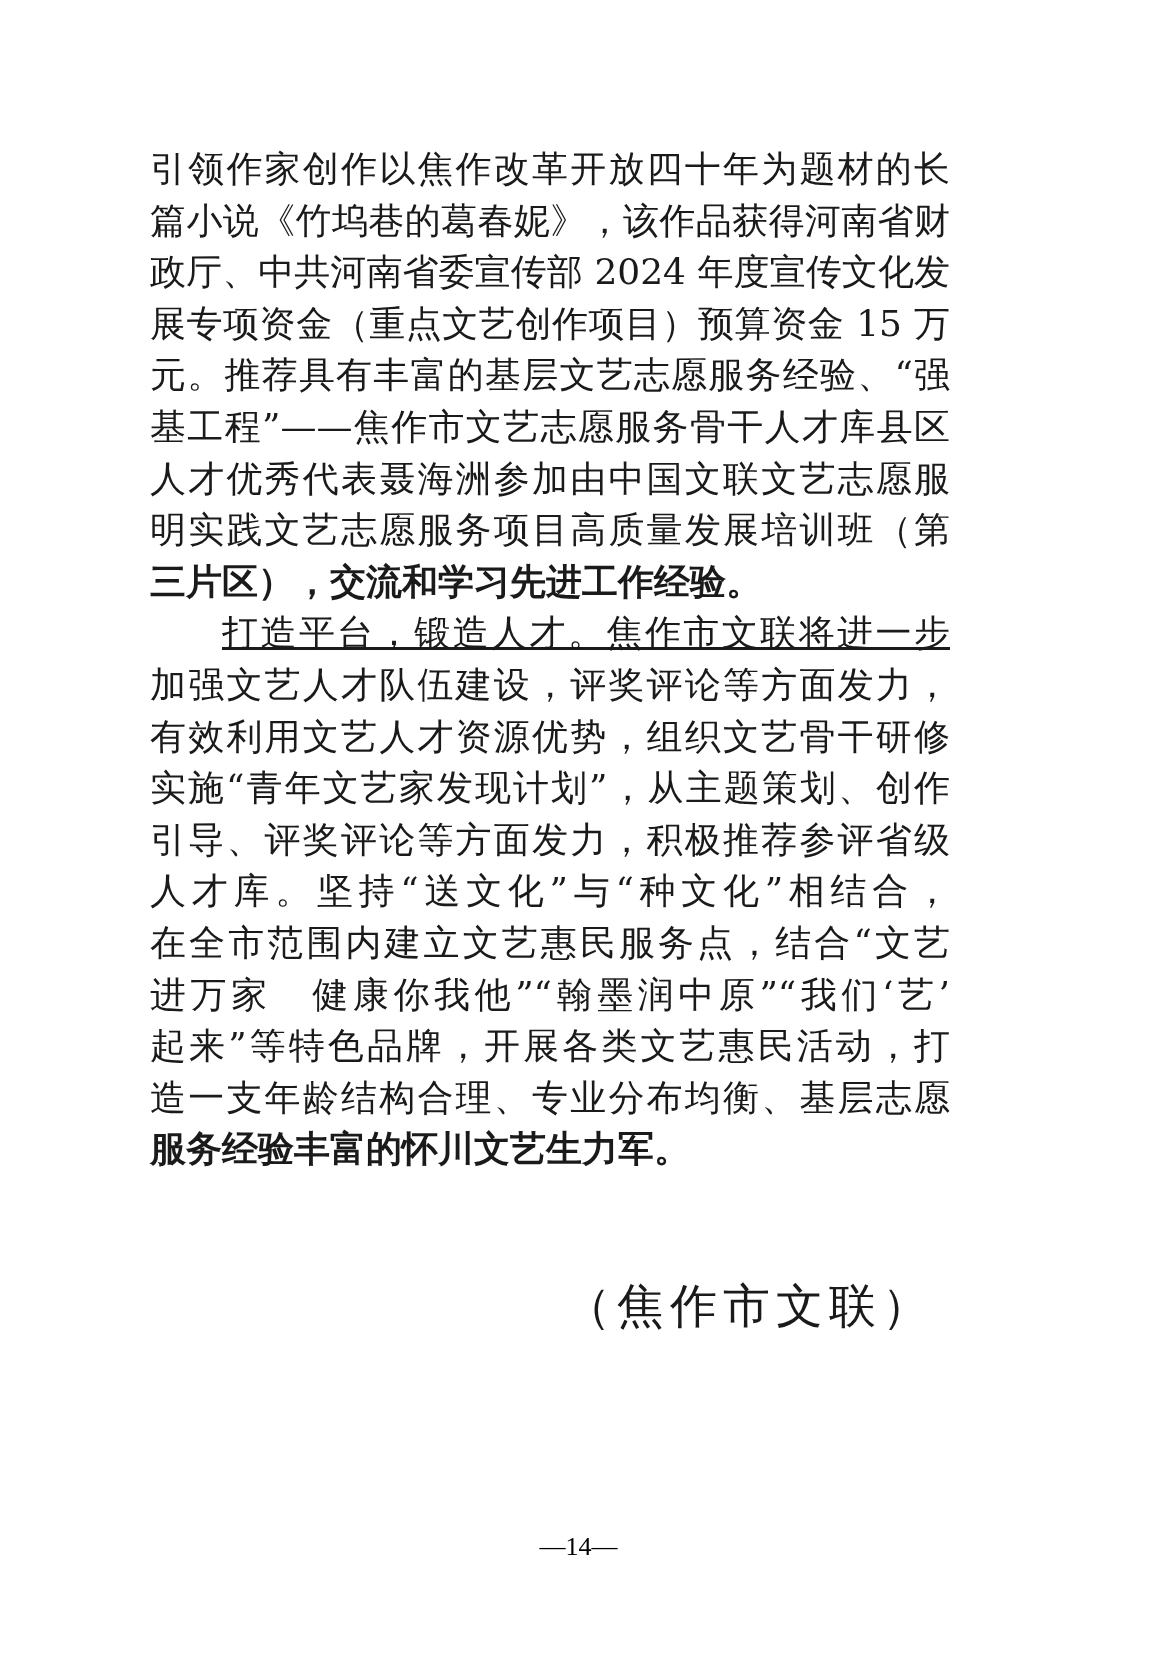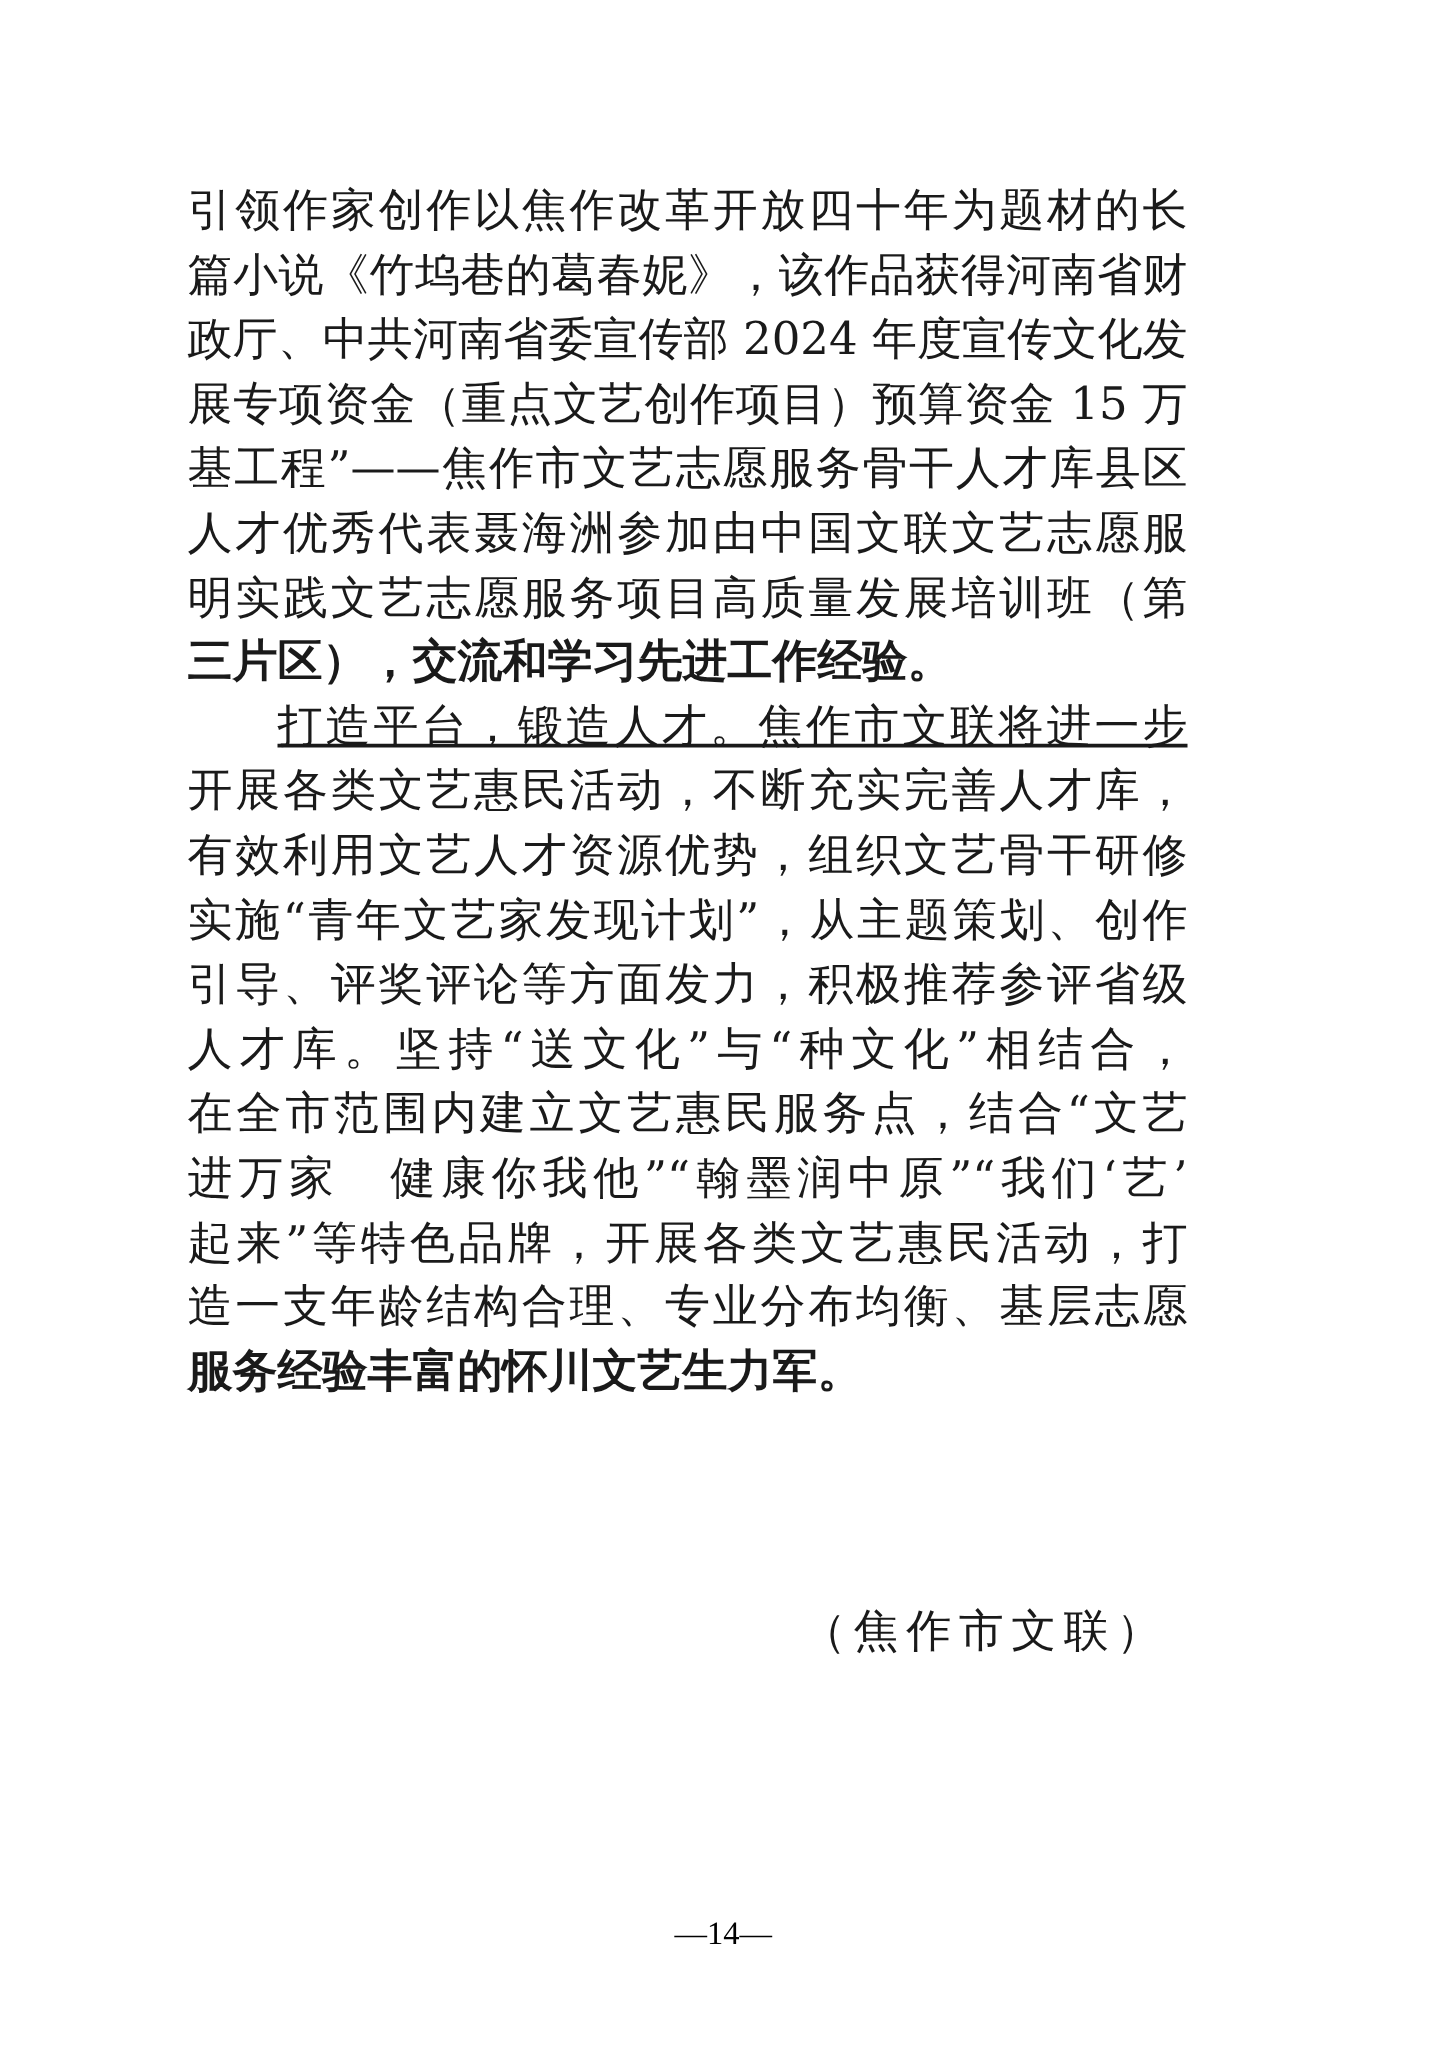--- a/index.html
+++ b/index.html
@@ -4,42 +4,43 @@
 <style>
   html, body { margin: 0; padding: 0; background: #ffffff; }
   body { width: 1157px; height: 1654px; position: relative; overflow: hidden;
          font-family: "DejaVu Serif", "Liberation Serif", serif; color: #1a1a1a; }
   .page { position: absolute; left: 0; top: 0; width: 1157px; height: 1654px; background: #fff; }
   .body-text { position: absolute; left: 150px; top: 143px; width: 800px; }
   .line { height: 51.6px; line-height: 51.6px; font-size: 36px; white-space: nowrap;
           text-align: justify; text-align-last: justify; letter-spacing: 0; }
   .line.last { text-align-last: left; font-weight: bold; }
   .line.indent { padding-left: 72px; text-decoration: underline; }
-  .signature { position: absolute; top: 1280px; right: 222px; font-size: 36px; line-height: 51.6px;
+  .signature { position: absolute; top: 1280px; right: 222px; font-size: 47px; line-height: 51.6px;
                letter-spacing: 6px; white-space: nowrap; }
   .page-number { position: absolute; top: 1532px; left: 0; width: 1157px; text-align: center;
                  font-size: 26px; font-family: "Liberation Serif", serif; color: #000000; }
 </style>
 </head>
 <body>
 
 <div class="page">
   <div class="body-text">
 
     <div class="line">引领作家创作以焦作改革开放四十年为题材的长</div>
     <div class="line">篇小说《竹坞巷的葛春妮》，该作品获得河南省财</div>
     <div class="line">政厅、中共河南省委宣传部 2024 年度宣传文化发</div>
     <div class="line">展专项资金（重点文艺创作项目）预算资金 15 万</div>
+    <div class="line">元。推荐具有丰富的基层文艺志愿服务经验、“强</div>
     <div class="line">基工程”——焦作市文艺志愿服务骨干人才库县区</div>
     <div class="line">人才优秀代表聂海洲参加由中国文联文艺志愿服</div>
     <div class="line">明实践文艺志愿服务项目高质量发展培训班（第</div>
     <div class="line last">三片区），交流和学习先进工作经验。</div>
 
     <div class="line indent">打造平台，锻造人才。焦作市文联将进一步</div>
-    <div class="line">开展各类文艺惠民活动，不断充实完善人才库，</div>
+    <div class="line">加强文艺人才队伍建设，评奖评论等方面发力，</div>
     <div class="line">有效利用文艺人才资源优势，组织文艺骨干研修</div>
     <div class="line">实施“青年文艺家发现计划”，从主题策划、创作</div>
     <div class="line">引导、评奖评论等方面发力，积极推荐参评省级</div>
     <div class="line">人才库。坚持“送文化”与“种文化”相结合，</div>
     <div class="line">在全市范围内建立文艺惠民服务点，结合“文艺</div>
     <div class="line">进万家　健康你我他”“翰墨润中原”“我们‘艺’</div>
     <div class="line">起来”等特色品牌，开展各类文艺惠民活动，打</div>
     <div class="line">造一支年龄结构合理、专业分布均衡、基层志愿</div>
     <div class="line last">服务经验丰富的怀川文艺生力军。</div>
   </div>

